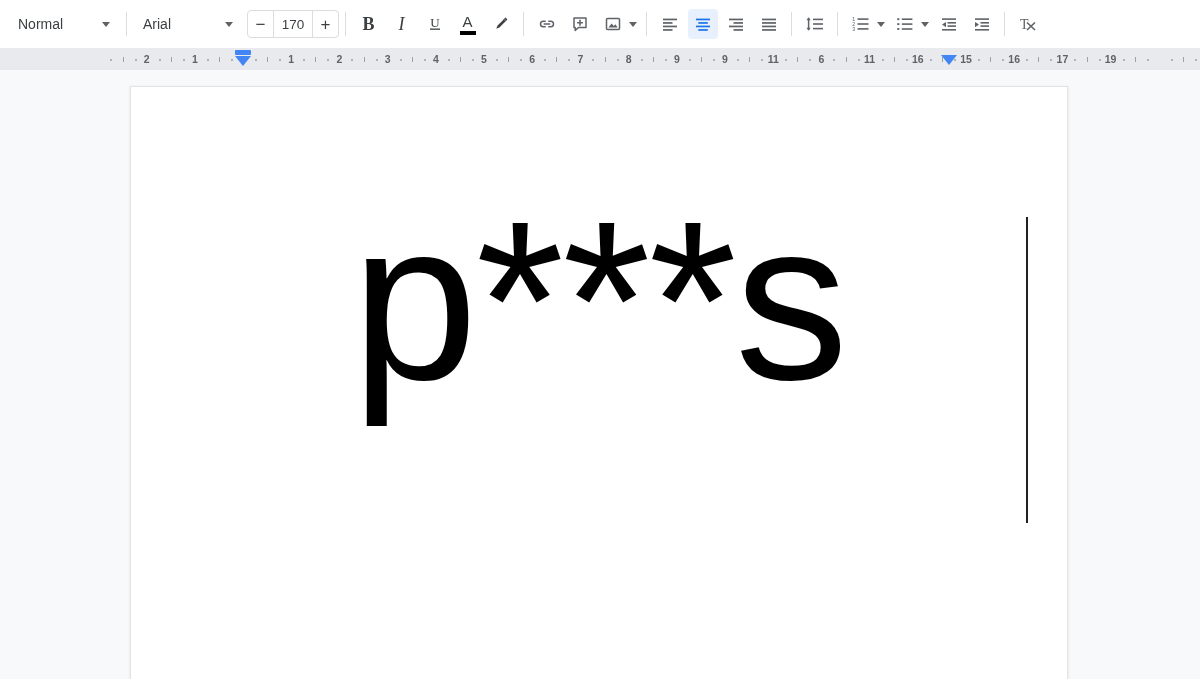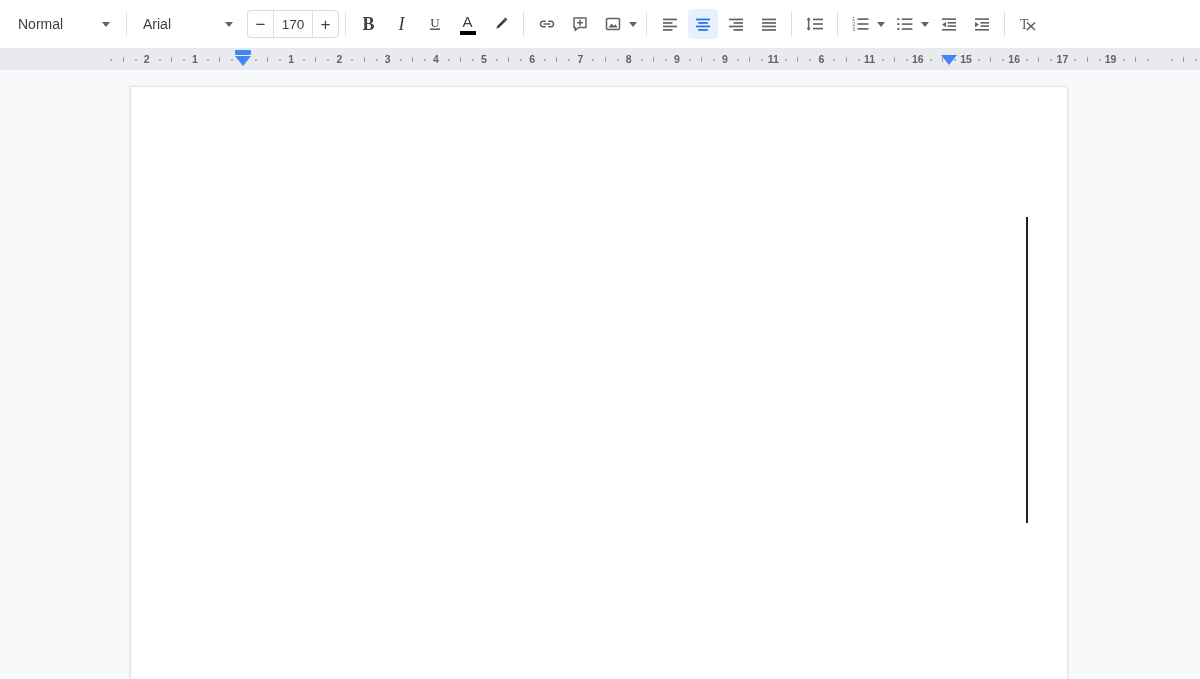--- a/index.html
+++ b/index.html
@@ -582,17 +582,20 @@
         <div class="indent-left" style="left: 243px;">
           <span class="fl-bar"></span>
           <span class="li-tri"></span>
         </div>
         <div class="indent-right" style="left: 949.13px;"></div>
       </div>
   </div>
 
   <div class="canvas">
     <div class="page">
+      <div class="doc-line">
+        <span class="doc-text">p***s</span>
+      </div>
       <div class="caret"></div>
     </div>
   </div>
 
 </div>
 
 </body></html>

